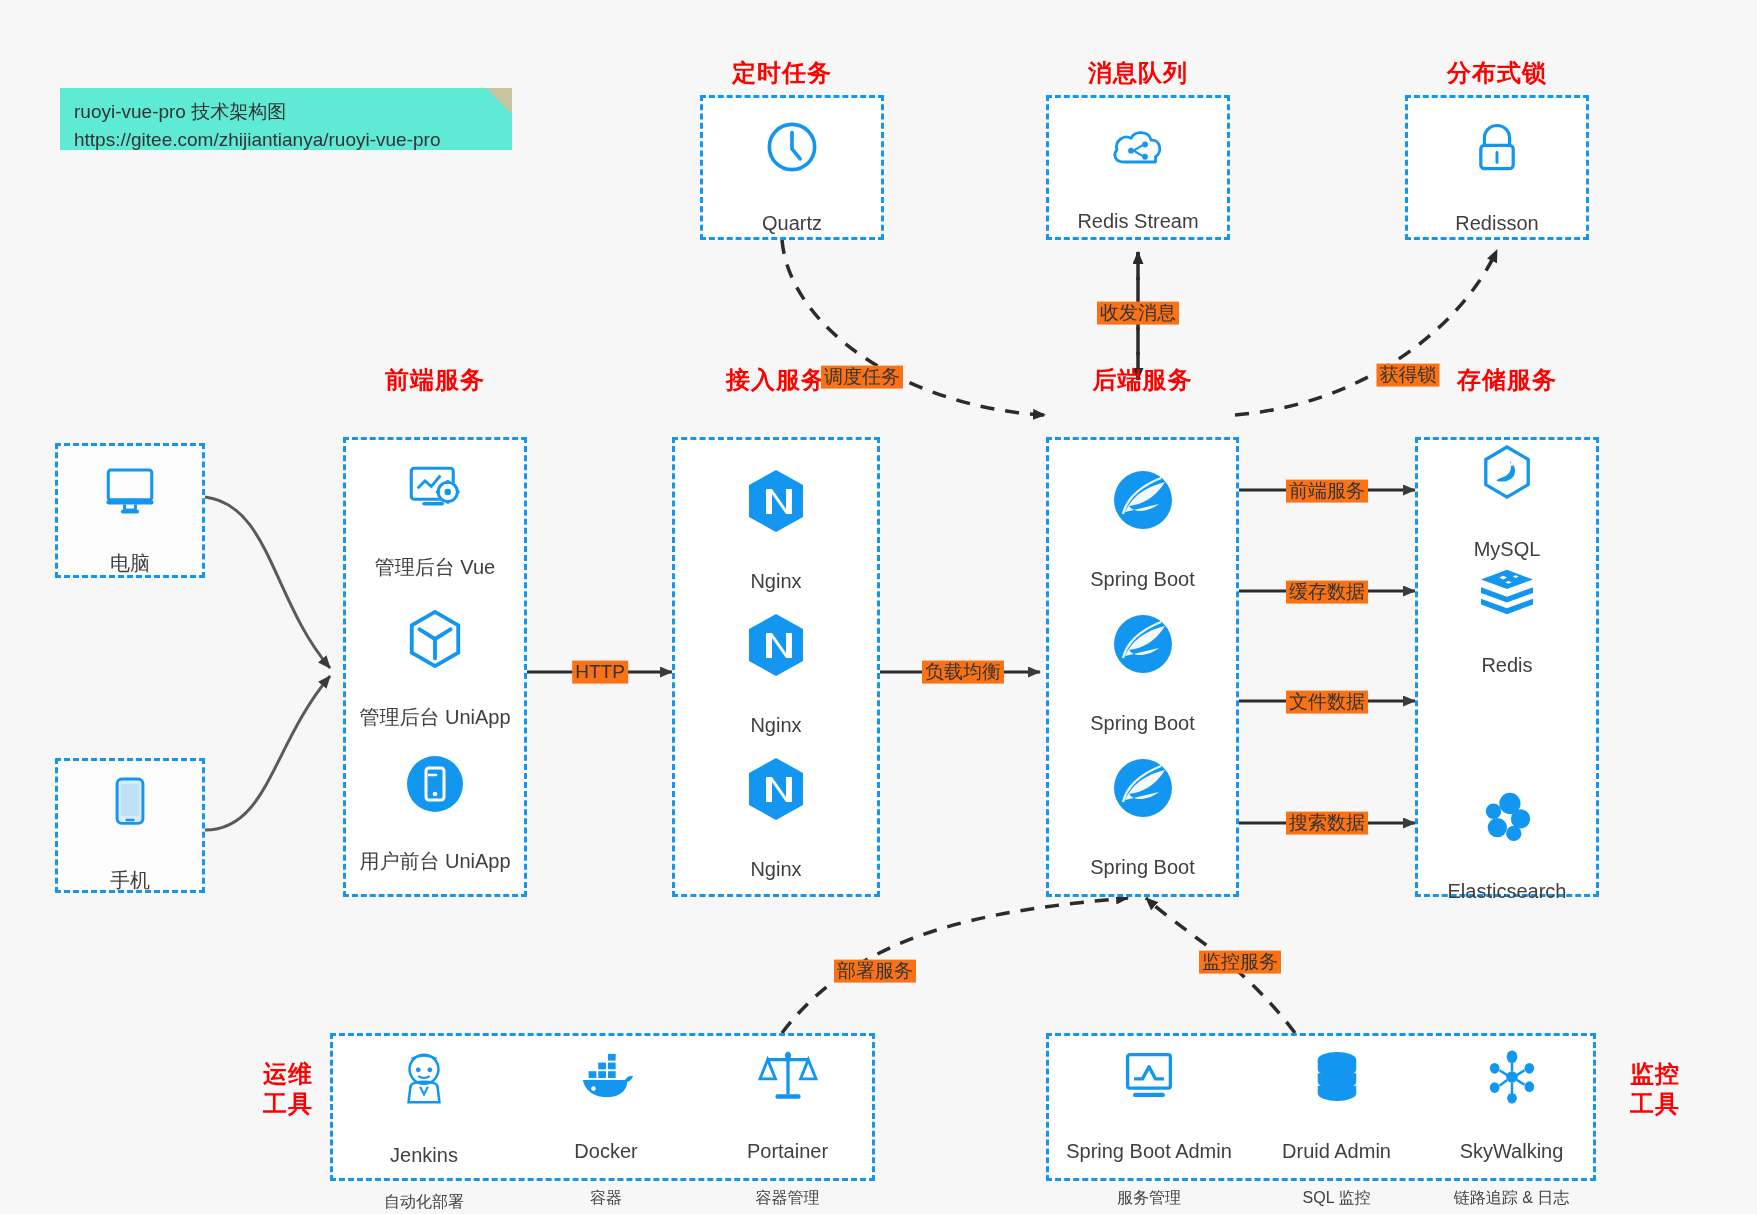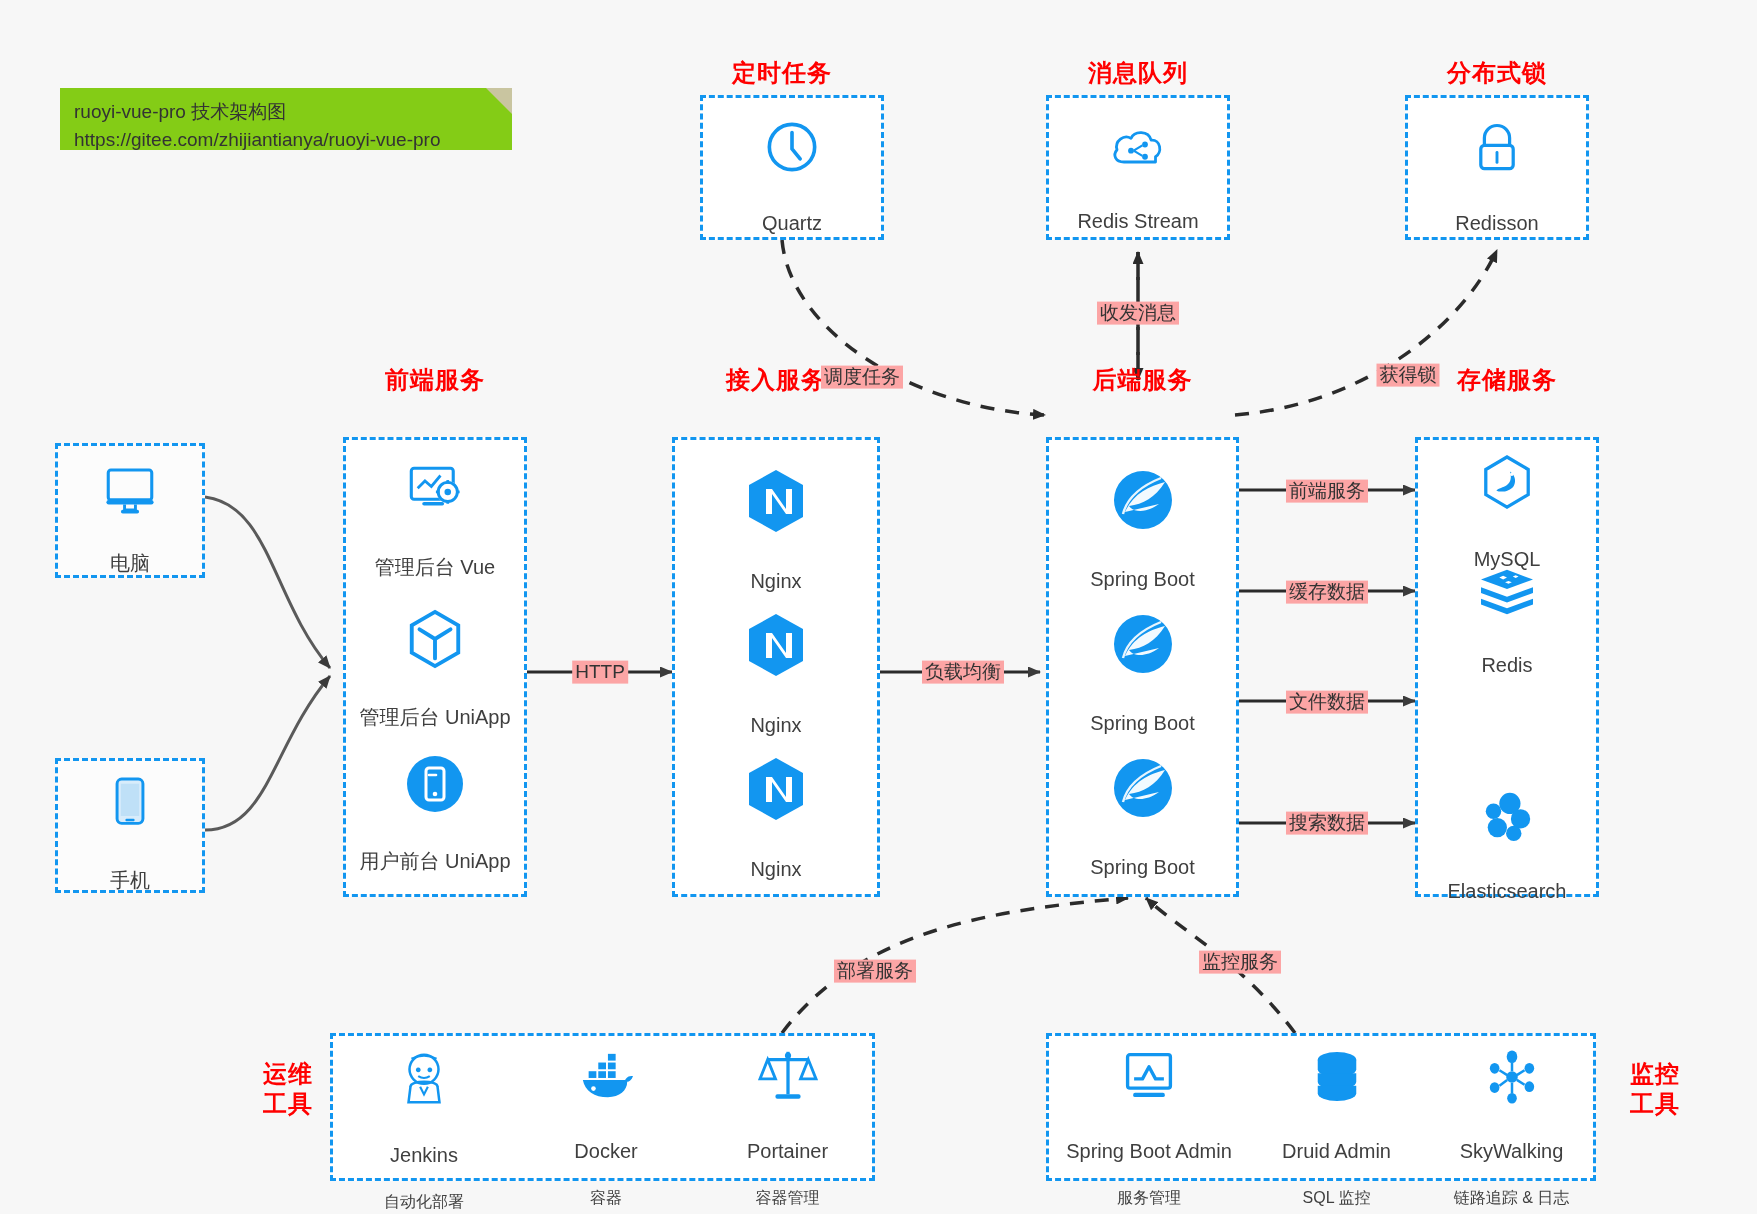--- a/index.html
+++ b/index.html
@@ -9,21 +9,21 @@
     font-family:"Liberation Sans","DejaVu Sans",sans-serif;
     position:relative;overflow:hidden;
     color:#3b3b3b;
   }
   .canvas{position:absolute;inset:0;}
   svg.edges{position:absolute;left:0;top:0;width:1757px;height:1214px;pointer-events:none;}
 
   
   .note{
     position:absolute;left:60px;top:88px;width:452px;height:62px;
-    background:#84cc16;
+    background:#5eead4;
     box-shadow:0 0 0 0 rgba(0,0,0,0);
     padding:10px 14px 0 14px;box-sizing:border-box;
     font-size:19px;line-height:1.45;color:#333;
   }
   .note .foldcorner{
     position:absolute;right:0;top:0;width:0;height:0;
     border-left:26px solid transparent;border-top:26px solid #c9c5a0;
   }
   .note .l{white-space:nowrap;}
 
@@ -50,21 +50,21 @@
   }
   .node .lbl{
     font-size:20px;color:#3f3f3f;margin-top:6px;text-align:center;
     line-height:1.3;white-space:nowrap;
   }
   .node .lbl2{font-size:16px;color:#3f3f3f;text-align:center;line-height:1.3;white-space:nowrap;}
   .ic{display:block;}
 
   
   .elabel{
-    position:absolute;background:#fca5a5;
+    position:absolute;background:#f97316;
     font-size:19px;color:#333;white-space:nowrap;
     padding:0 3px;transform:translate(-50%,-50%);
     line-height:1.2;
   }
 </style>
 </head>
 <body>
 
 <div class="canvas">
 
@@ -284,21 +284,21 @@
           <path d="M14 44 C22 26 38 18 54 14 C44 30 32 36 18 38 C22 44 34 46 48 36" fill="#fff" opacity="0.95"></path>
           <path d="M50 10 C30 18 16 30 12 46" fill="none" stroke="#fff" stroke-width="2.4" opacity="0.9"></path>
         </svg>
       </span>
       <span class="lbl">Spring Boot</span>
     </div>
   </div>
 
   <div class="gtitle" style="left:1415px;top:352px;width:184px;">存储服务</div>
   <div class="dbox" style="left:1415px;top:437px;width:184px;height:460px;">
-    <div class="node" style="top:14px;justify-content:flex-end;">
+    <div class="node" style="top:4px;justify-content:flex-end;">
       <span class="ic">
         <svg width="54" height="58" viewBox="0 0 56 60">
           <path d="M28 3 L50 16 L50 42 L28 55 L6 42 L6 16 Z" fill="none" stroke="#1296f0" stroke-width="3.4"></path>
           <path d="M17 38 C22 40 31 39 35 33 C38 28 36 21 31 18 C33 24 32 29 28 32 C24 35 19 35 17 38 Z" fill="#1296f0"></path>
           <circle cx="33" cy="21" r="1.8" fill="#fff"></circle>
         </svg>
       </span>
       <span class="lbl">MySQL</span>
     </div>
     <div class="node" style="top:126px;">

